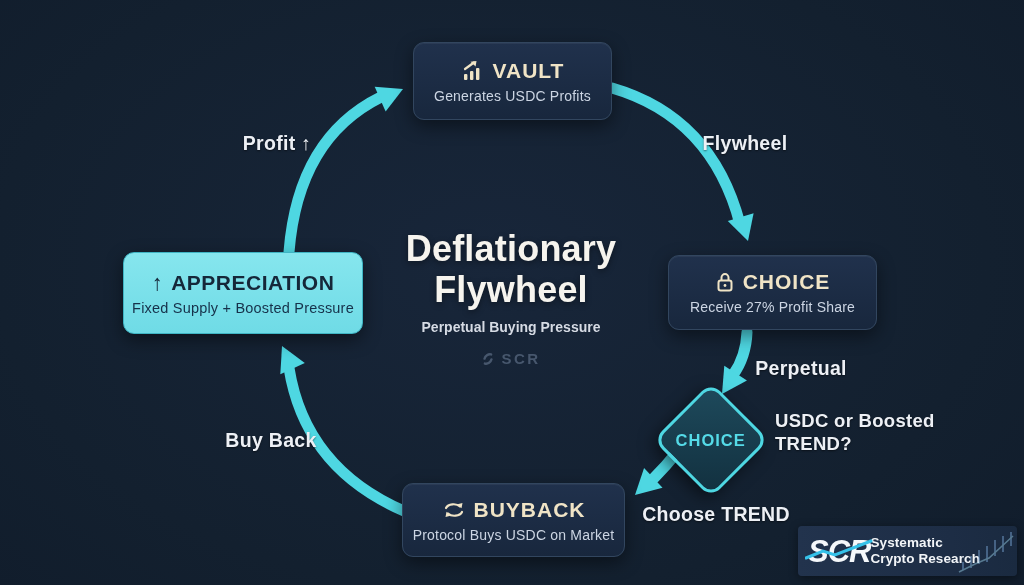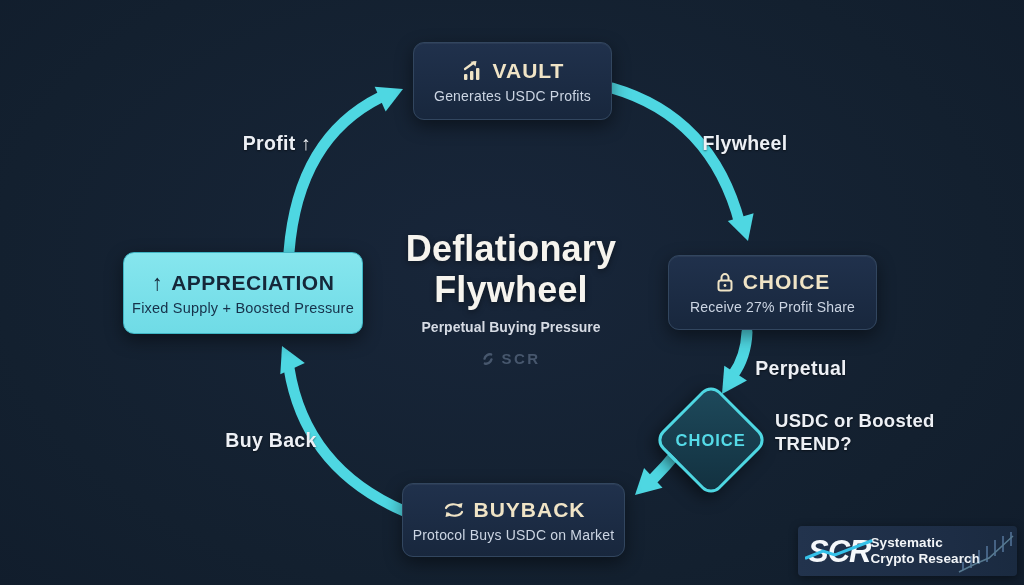--- a/index.html
+++ b/index.html
@@ -169,20 +169,21 @@
       <span class="icon up-glyph">↑</span>
       <span>APPRECIATION</span>
     </div>
     <div class="node-sub">Fixed Supply + Boosted Pressure</div>
   </div>
 
   <div class="flow-label" style="left:277px;top:143px;">Profit ↑</div>
   <div class="flow-label" style="left:745px;top:143px;">Flywheel</div>
   <div class="flow-label" style="left:801px;top:368px;">Perpetual</div>
   <div class="flow-label block" style="left:775px;top:410px;width:165px;font-size:18.5px;">USDC or Boosted TREND?</div>
+  <div class="flow-label" style="left:716px;top:514px;">Choose TREND</div>
   <div class="flow-label" style="left:263px;top:440px;margin-left:8px;">Buy Back</div>
 
   <div class="center-block" style="left:331px;top:229px;width:360px;">
     <div class="center-title">Deflationary Flywheel</div>
     <div class="center-sub">Perpetual Buying Pressure</div>
     <div class="watermark">
       <span class="icon">
         <svg width="14" height="14" viewBox="0 0 20 20" fill="none" stroke="#47576d" stroke-width="3.4" stroke-linecap="round">
           <path d="M14.5 3.5 A8 8 0 0 0 5 9.5"></path>
           <path d="M5.5 16.5 A8 8 0 0 0 15 10.5"></path>

